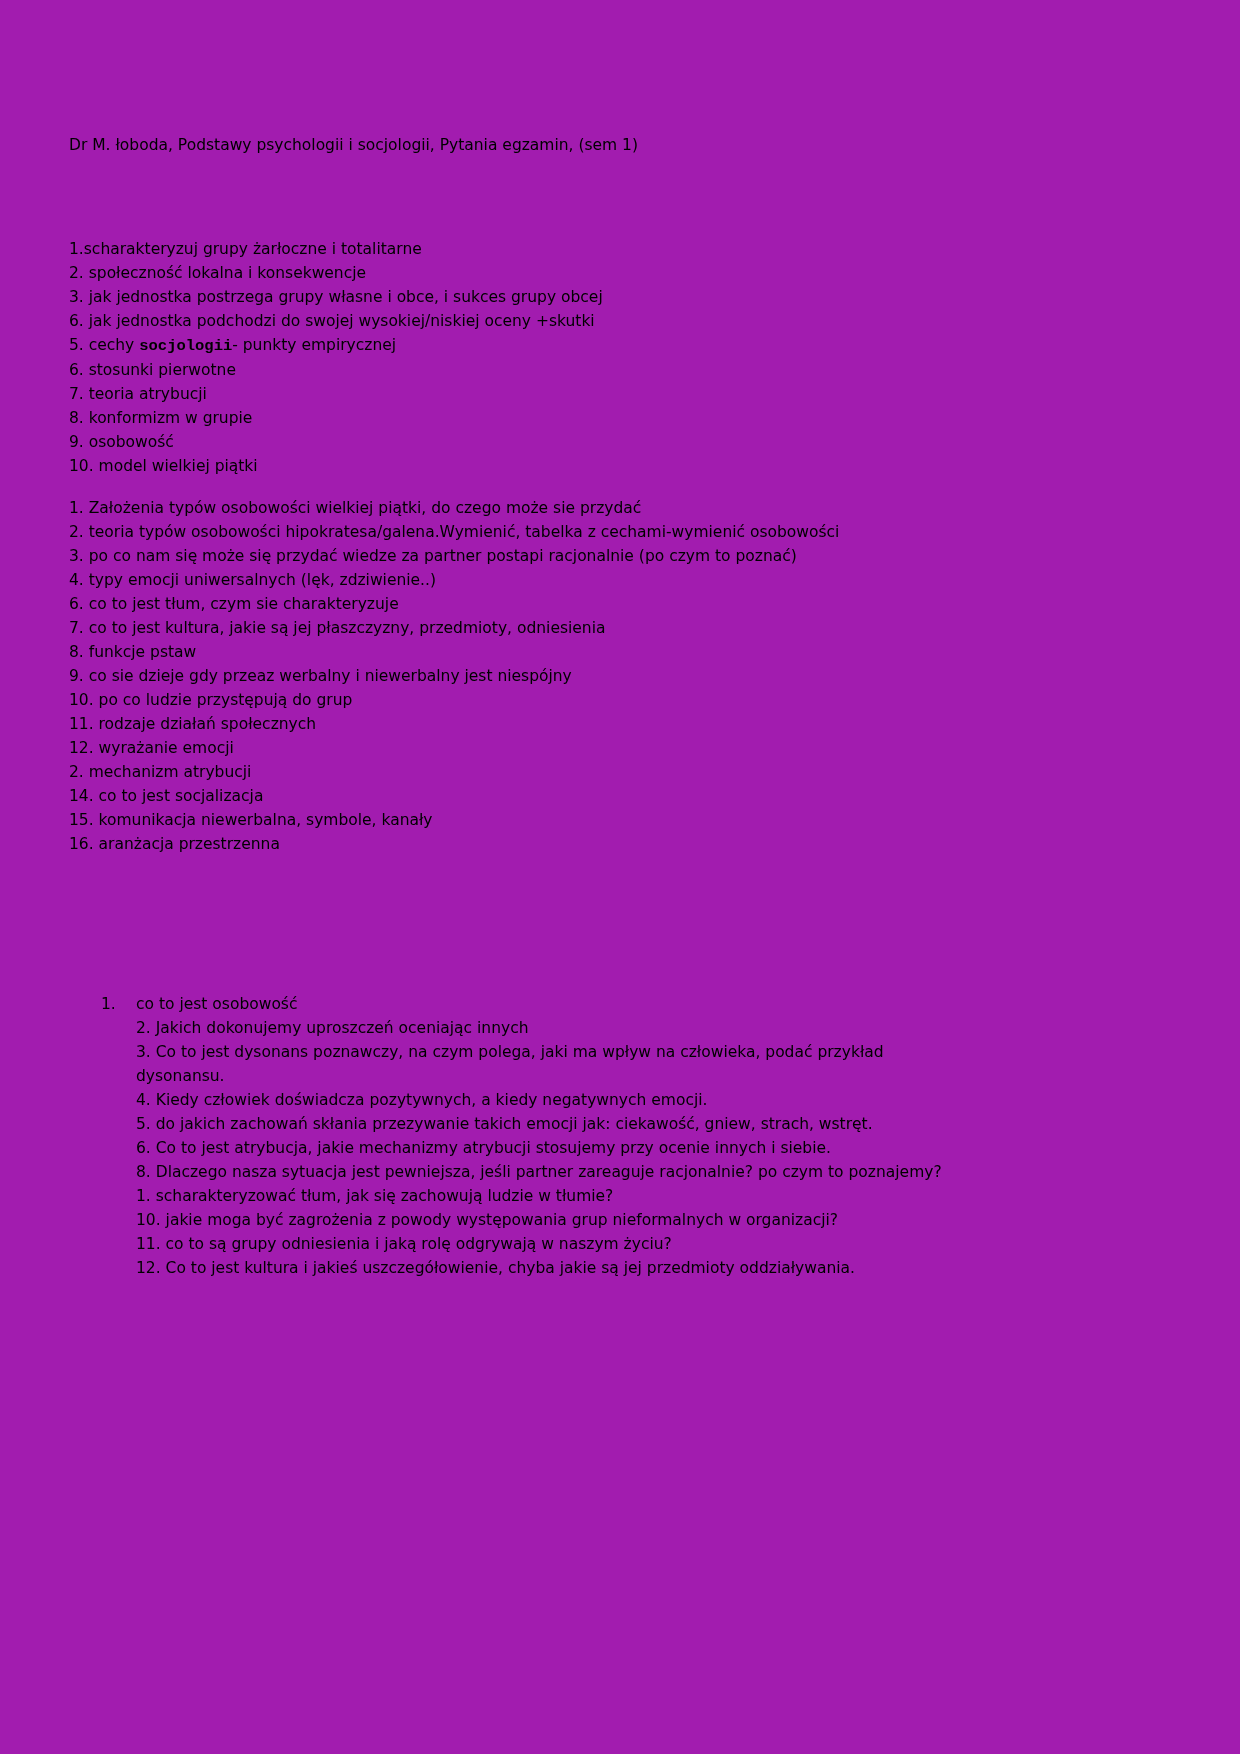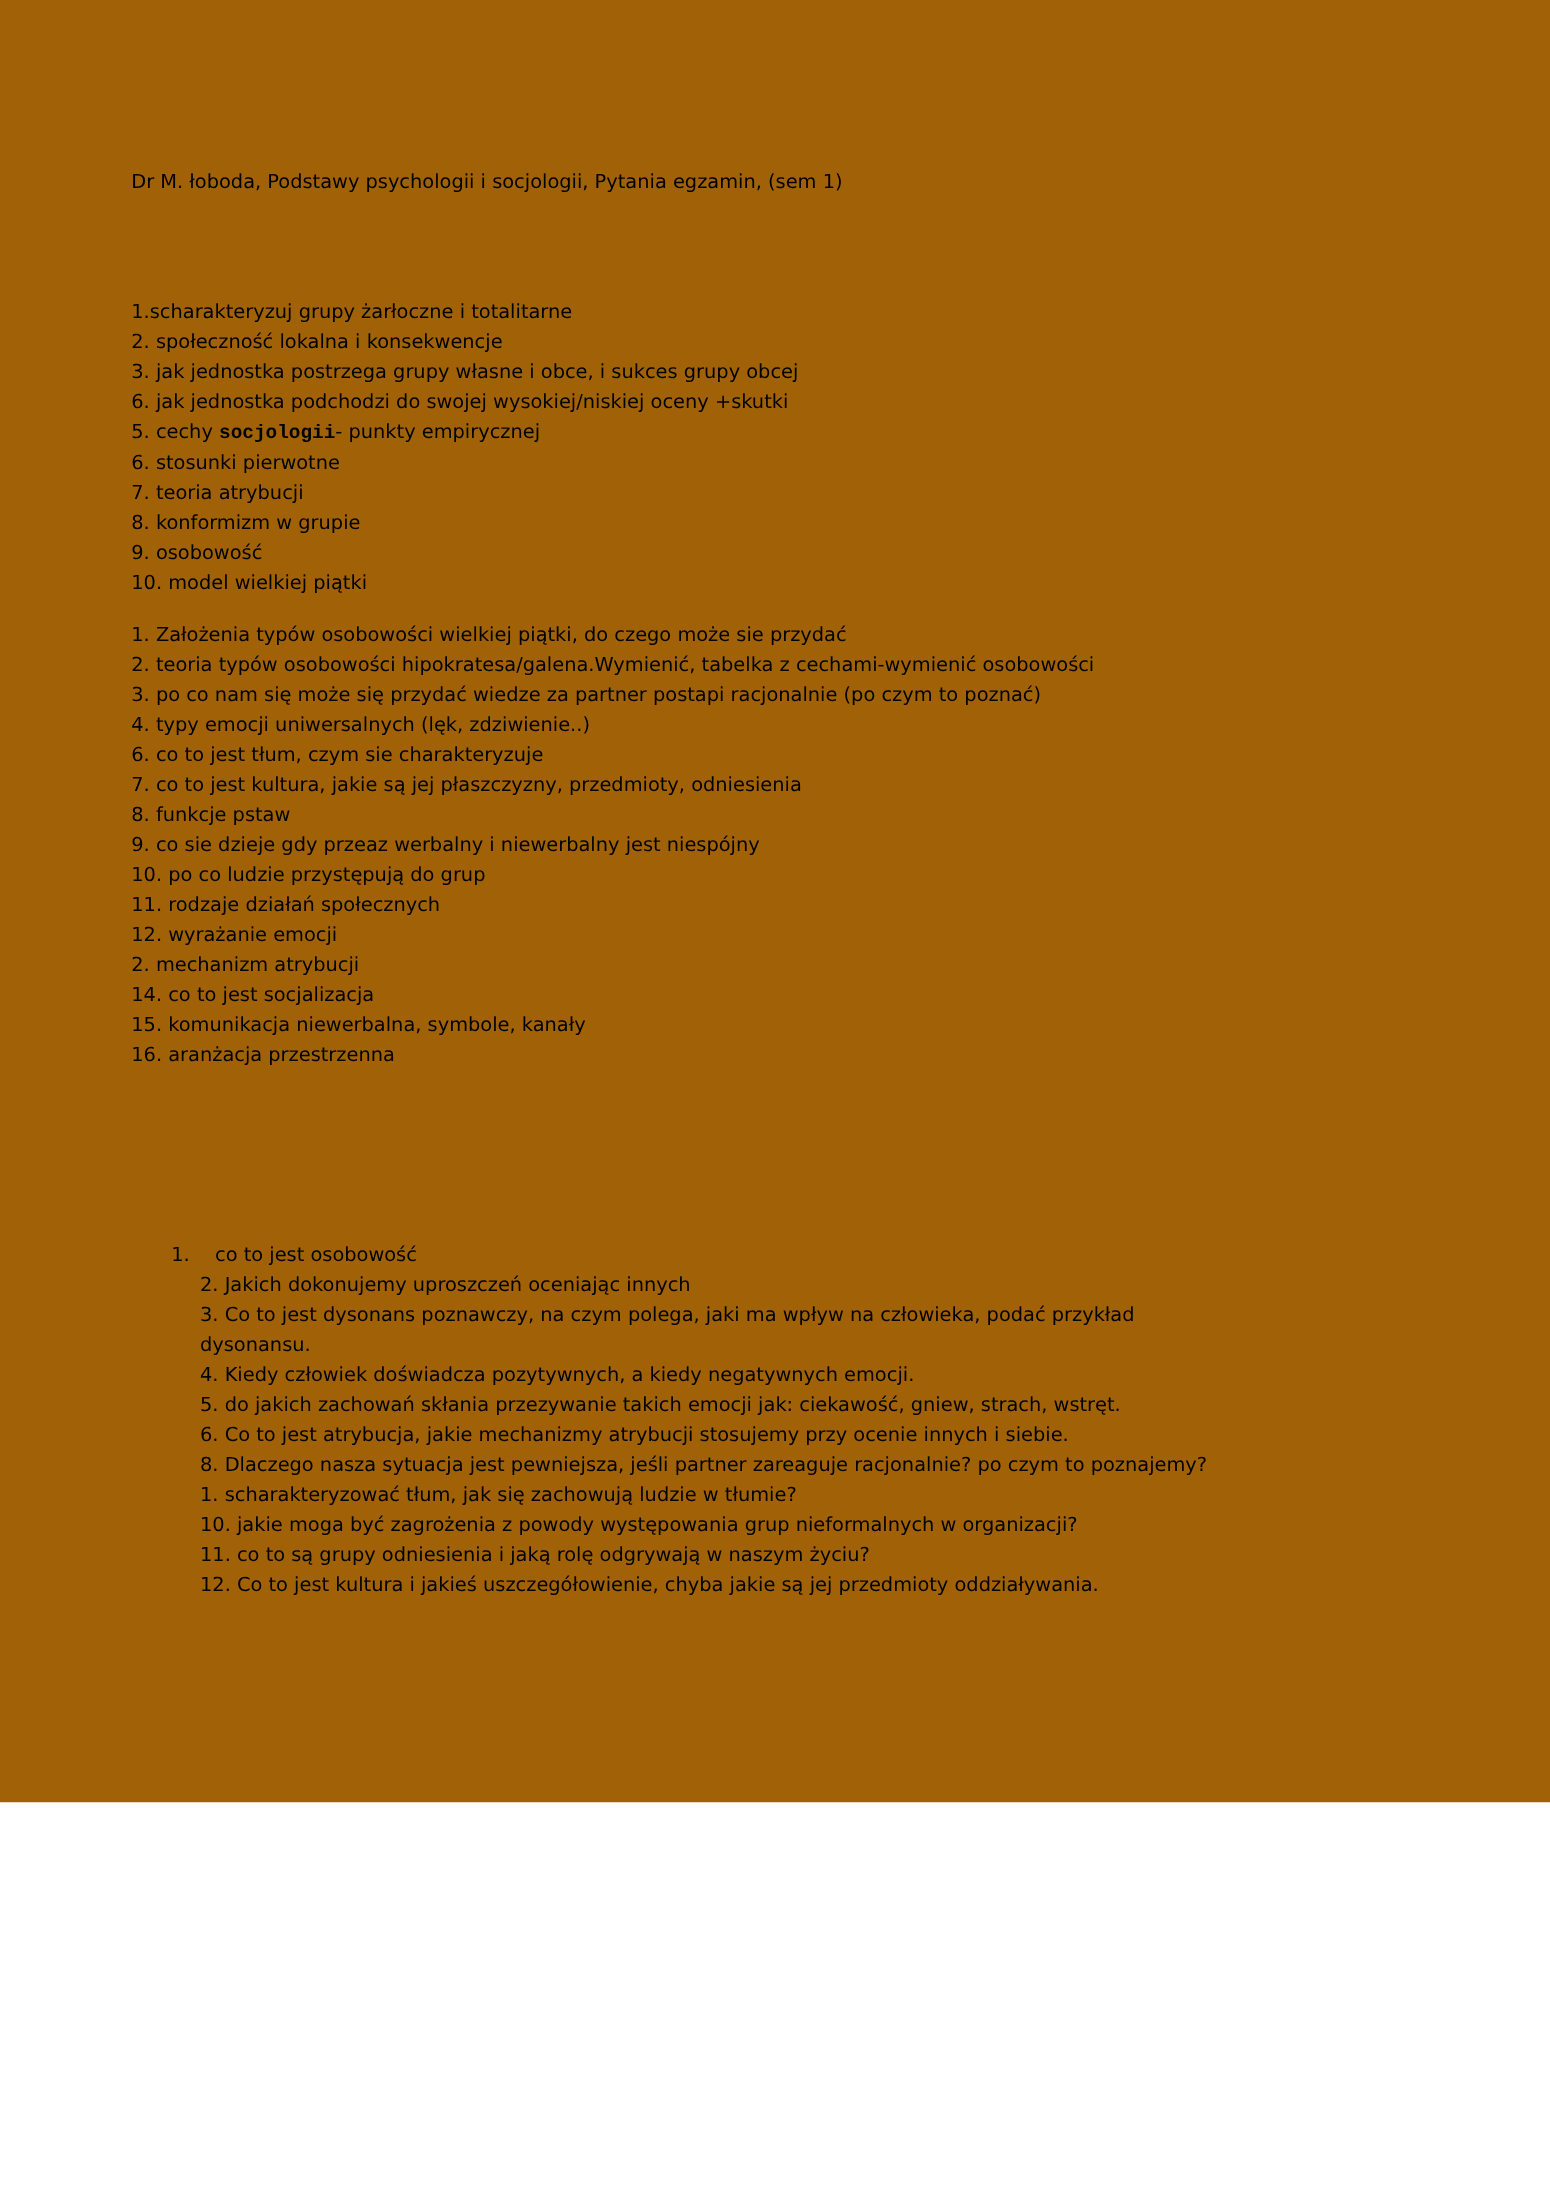--- a/index.html
+++ b/index.html
@@ -3,28 +3,28 @@
 <meta charset="utf-8">
 <style>
   html, body {
     margin: 0;
     padding: 0;
     background: #ffffff;
   }
   .page {
     position: relative;
     width: 1240px;
-    height: 1442px;
+    height: 1754px;
     box-sizing: border-box;
-    background: #a16207;
+    background: #a21caf;
     color: #000000;
     font-family: "DejaVu Sans", sans-serif;
     font-size: 15.5px;
     line-height: 24px;
-    padding: 133px 130px 0 105px;
+    padding: 133px 130px 0 69px;
     overflow: hidden;
   }
   .doc-title {
     margin: 0 0 80px 0;
     font-weight: normal;
     font-size: 15.5px;
   }
   .qlist {
     margin: 0;
   }
@@ -37,21 +37,21 @@
   .qlist-3 {
     margin-top: 136px;
     margin-left: 32px;
     max-width: 860px;
   }
   .qlist-3 .item-num {
     display: inline-block;
     width: 35px;
   }
   .qlist-3 .item-body {
-    margin-left: 23px;
+    margin-left: 35px;
   }
   .bold-word {
     font-weight: bold;
     font-family: Liberation Mono, monospace;
   }
 </style>
 </head>
 <body>
 
 <div class="page">

